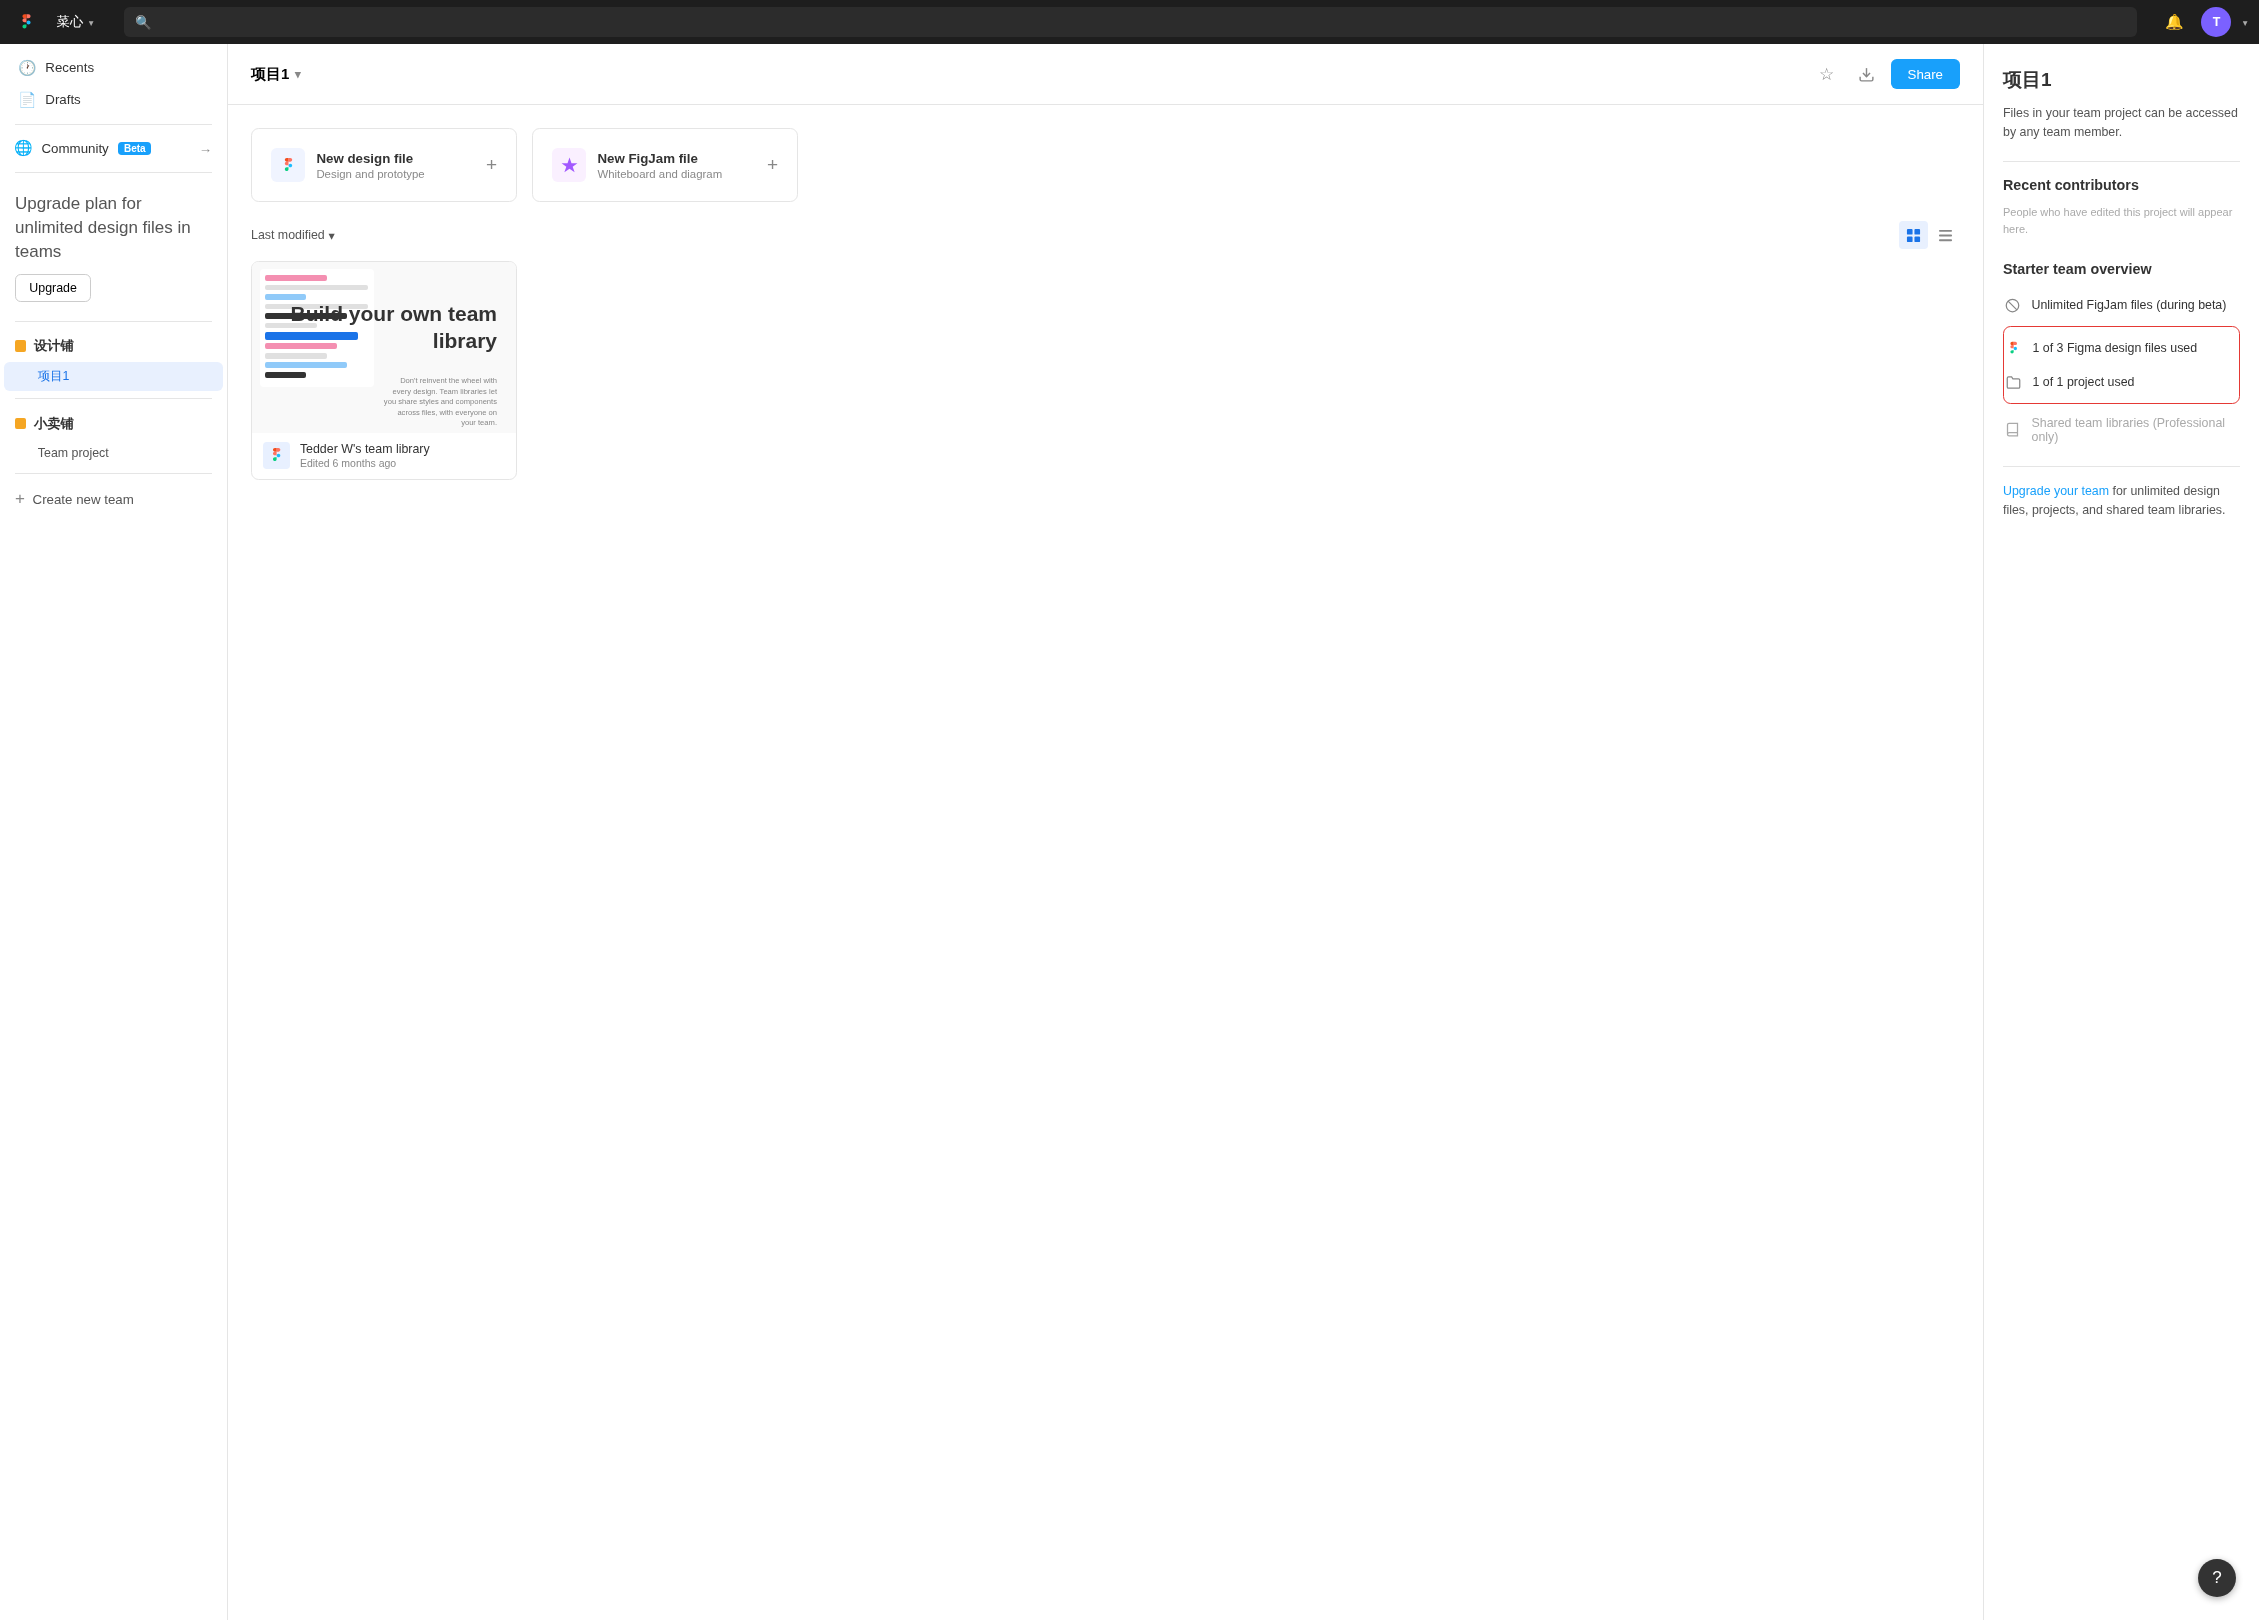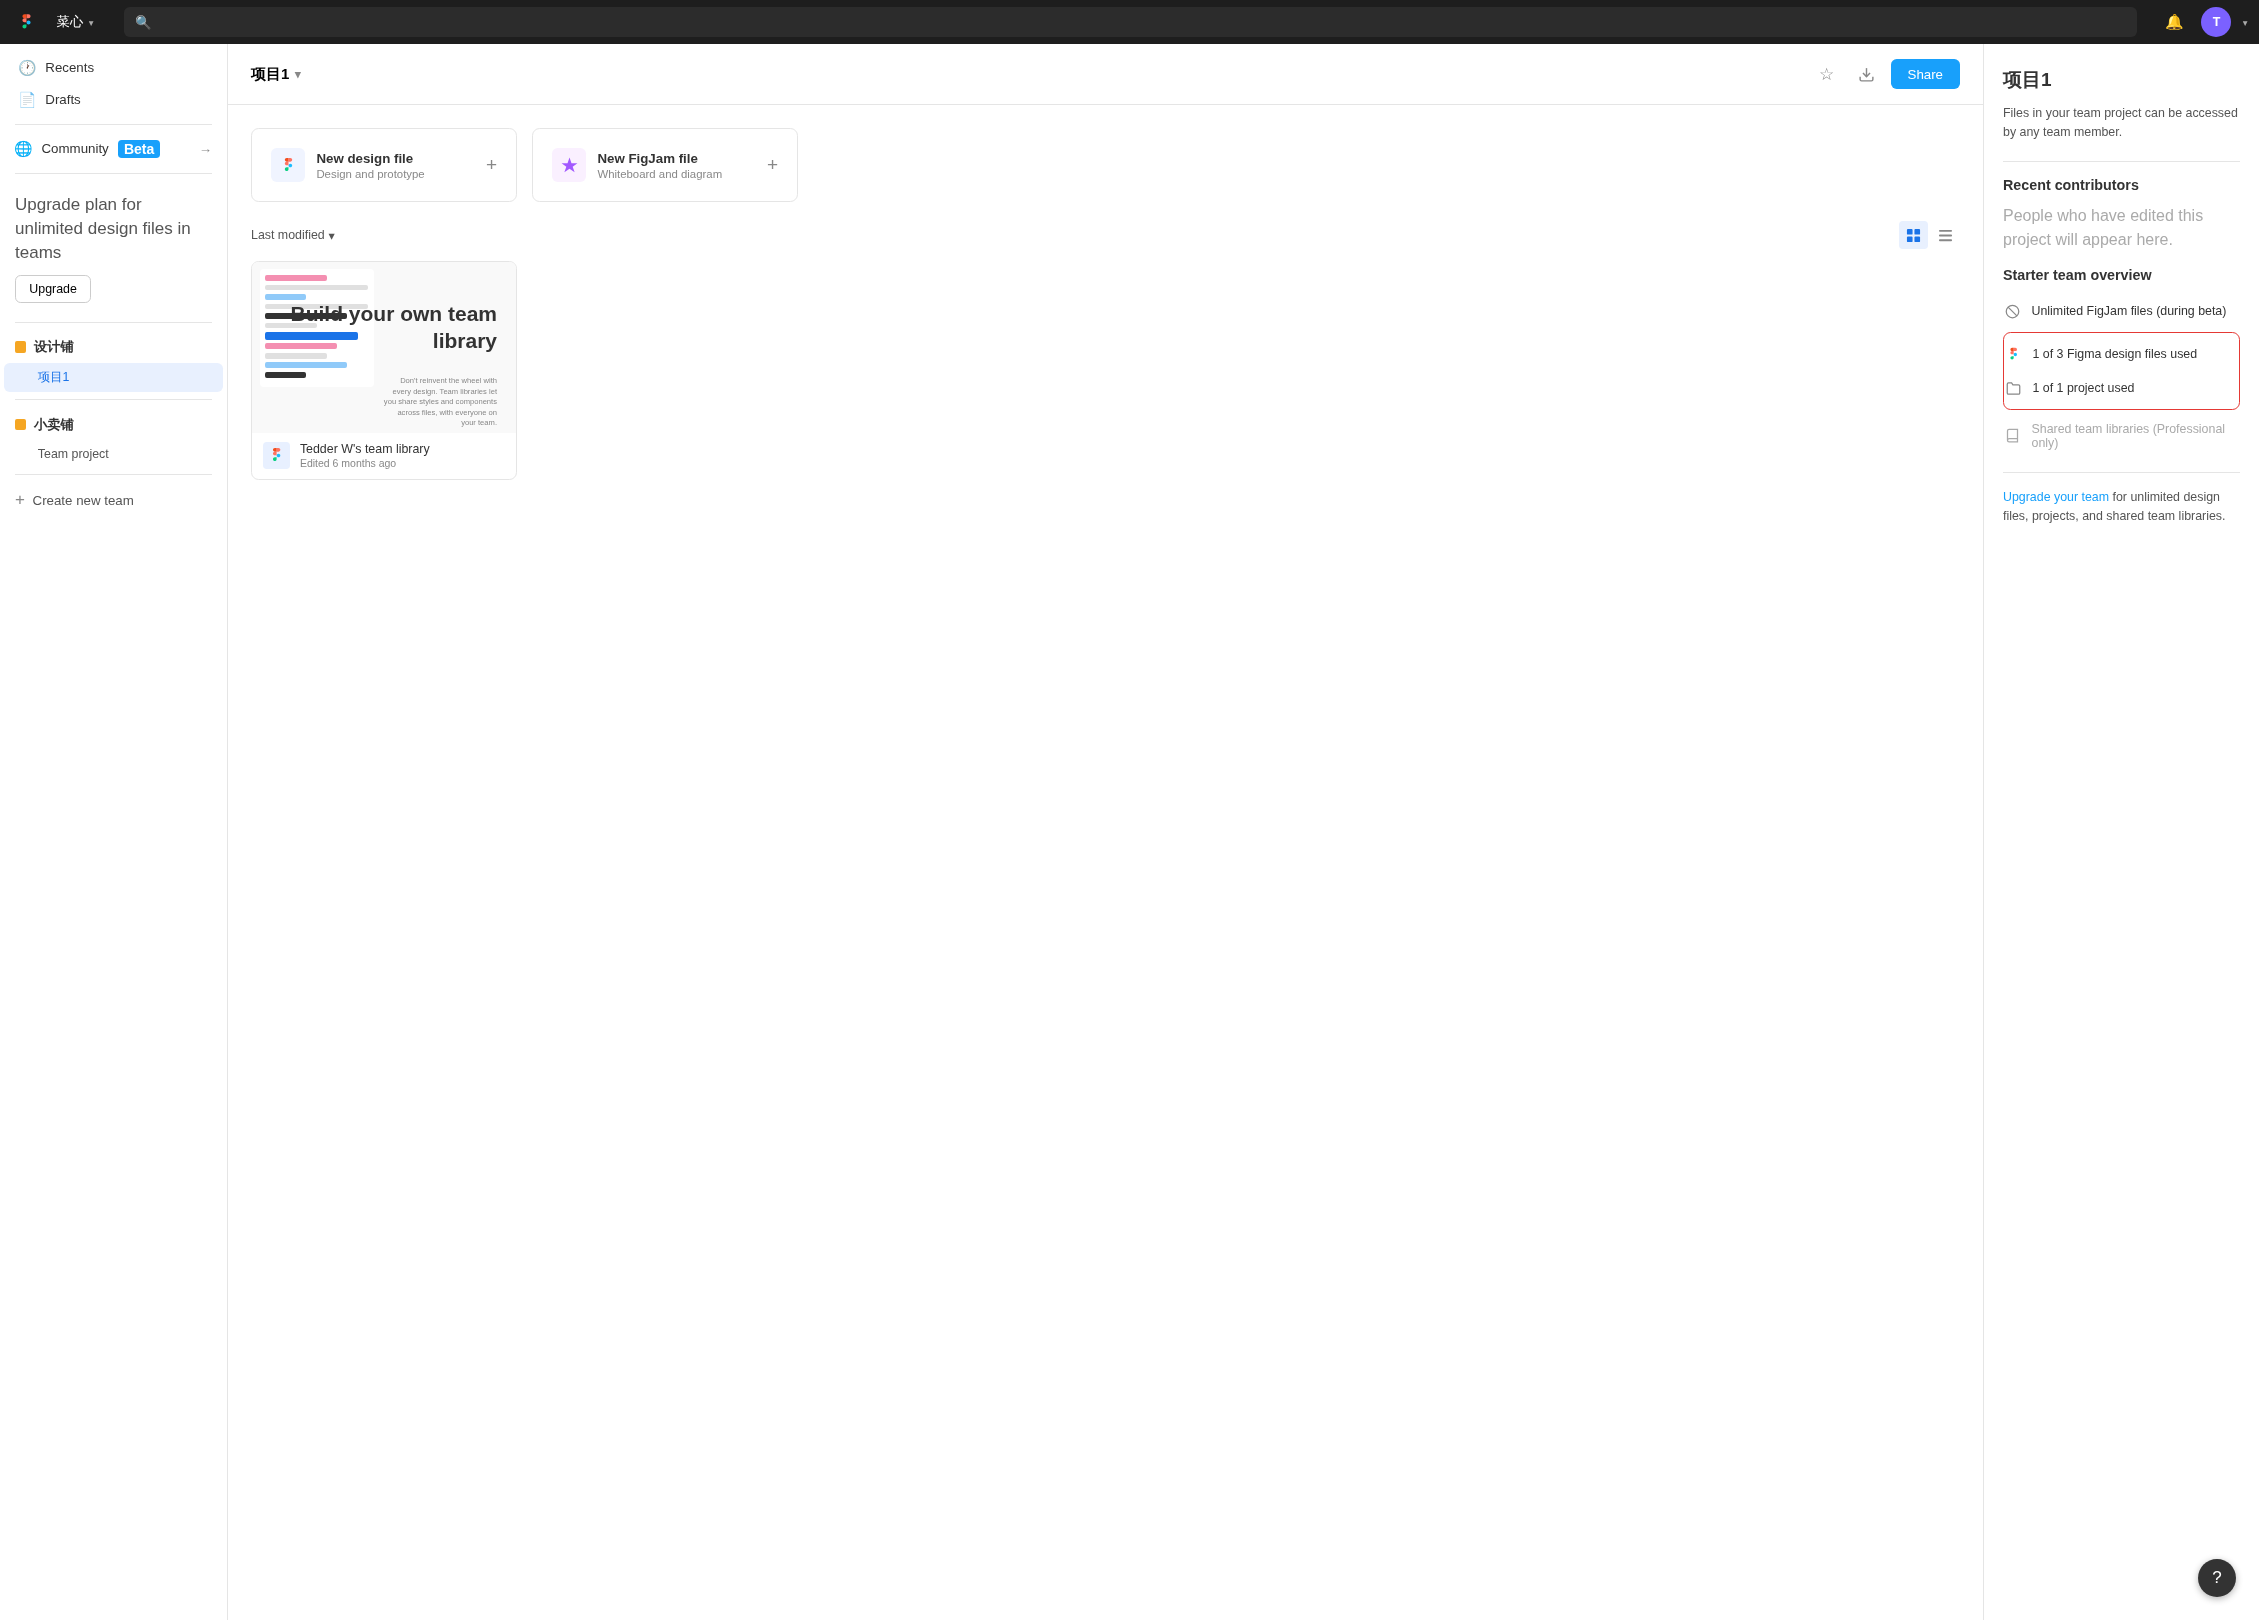--- a/index.html
+++ b/index.html
@@ -20,21 +20,21 @@
 
     
     .main-layout { display: flex; flex: 1; overflow: hidden; }
 
     
     .sidebar { width: 228px; background: #fff; border-right: 1px solid #e5e5e5; display: flex; flex-direction: column; padding: 7.6px 0; overflow-y: auto; flex-shrink: 0; }
     .sidebar-item { display: flex; align-items: center; gap: 9.5px; padding: 7.6px 15px; cursor: pointer; font-size: 13.3px; color: #333; border-radius: 5.7px; margin: 0 3.8px; }
     .sidebar-icon { width: 17px; height: 17px; display: flex; align-items: center; justify-content: center; color: #555; font-size: 15px; }
     .sidebar-divider { height: 1px; background: #e5e5e5; margin: 7.6px 15px; }
     .sidebar-community { display: flex; align-items: center; gap: 9.5px; padding: 7.6px 15px; cursor: pointer; font-size: 13.3px; color: #333; }
-    .beta-badge { background: #18a0fb; color: #fff; font-size: 14px; font-weight: 600; padding: 1px 5.7px; border-radius: 3.8px; }
+    .beta-badge { background: #18a0fb; color: #fff; font-size: 10px; font-weight: 600; padding: 1px 5.7px; border-radius: 3.8px; }
     .community-arrow { margin-left: auto; color: #888; }
     .upgrade-box { padding: 11.4px 15px; }
     .upgrade-text { font-size: 17px; color: #555; line-height: 1.4; margin-bottom: 11px; }
     .upgrade-btn { border: 1px solid #ccc; background: #fff; border-radius: 5.7px; padding: 5.7px 13.3px; font-size: 12.4px; cursor: pointer; }
     .team-section { padding: 7.6px 15px 3.8px; }
     .team-header { display: flex; align-items: center; gap: 7.6px; font-size: 13.3px; font-weight: 600; color: #333; margin-bottom: 3.8px; }
     .team-dot { width: 11.4px; height: 11.4px; border-radius: 1.9px; background: #f5a623; }
     .team-sub { display: flex; align-items: center; padding: 5.7px 15px 5.7px 34px; font-size: 12.4px; color: #555; cursor: pointer; border-radius: 5.7px; margin: 0 3.8px; }
     .team-sub.active { background: #e8f0fe; color: #1a73e8; }
     .create-team { display: flex; align-items: center; gap: 7.6px; padding: 7.6px 15px; font-size: 13.3px; color: #555; cursor: pointer; }
@@ -91,21 +91,21 @@
     .lib-mock-row.blue { background: #90caf9; width: 40%; }
     .lib-mock-row.dark { background: #333; width: 80%; }
     .lib-mock-row.short { width: 50%; }
 
     
     .right-panel { width: 276px; border-left: 1px solid #e5e5e5; padding: 23px 19px; overflow-y: auto; flex-shrink: 0; }
     .right-panel h2 { font-size: 19px; font-weight: 600; color: #333; margin-bottom: 11.4px; }
     .right-panel-desc { font-size: 12.4px; color: #555; line-height: 1.5; margin-bottom: 19px; }
     .panel-divider { height: 1px; background: #e5e5e5; margin: 15px 0; }
     .panel-section-title { font-size: 14.3px; font-weight: 600; color: #333; margin-bottom: 11.4px; }
-    .panel-muted { font-size: 16px; color: #aaa; line-height: 1.5; margin-bottom: 15px; }
+    .panel-muted { font-size: 11px; color: #aaa; line-height: 1.5; margin-bottom: 24px; }
     .panel-item { display: flex; align-items: center; gap: 9.5px; padding: 7.6px 0; font-size: 12.4px; color: #333; }
     .panel-item-icon { width: 19px; height: 19px; display: flex; align-items: center; justify-content: center; color: #888; font-size: 14.3px; flex-shrink: 0; }
     .highlight-box { border: 1.9px solid #e53935; border-radius: 7.6px; padding: 3.8px 0; margin: 3.8px 0; }
     .upgrade-link { color: #18a0fb; text-decoration: none; cursor: pointer; }
     .upgrade-para { font-size: 12.4px; color: #555; line-height: 1.5; }
 
     
     .help-btn { position: fixed; bottom: 23px; right: 23px; width: 38px; height: 38px; border-radius: 50%; background: #333; color: #fff; display: flex; align-items: center; justify-content: center; font-size: 17px; cursor: pointer; box-shadow: 0 1.9px 7.6px rgba(0,0,0,0.3); }
 
     

